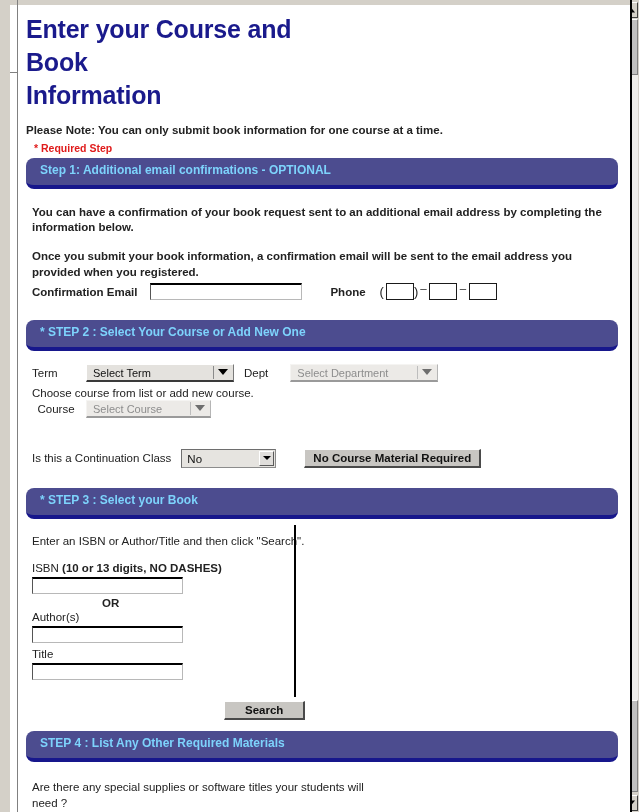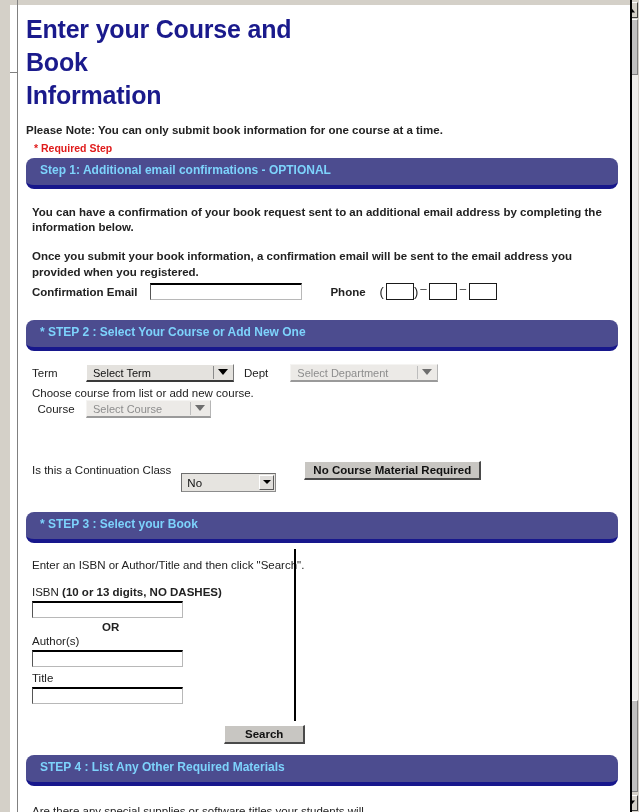--- a/index.html
+++ b/index.html
@@ -266,21 +266,20 @@
     position: relative;
     display: inline-block;
     height: 19px;
     width: 95px;
     background: #e6e4e0;
     border: 1px solid #8c8c8c;
     border-top-color: #6e6e6e;
     border-left-color: #6e6e6e;
     box-sizing: border-box;
     vertical-align: middle;
-    margin-top: 24px;
   }
   .sel-native .sel-text {
     position: absolute; left: 5px; top: 1px;
     font-size: 11.5px; color: #111; line-height: 16px;
   }
   .sel-native .nat-btn {
     position: absolute; right: 1px; top: 1px; bottom: 1px;
     width: 15px;
     background: #e0dedb;
     border-top: 1px solid #ffffff;

